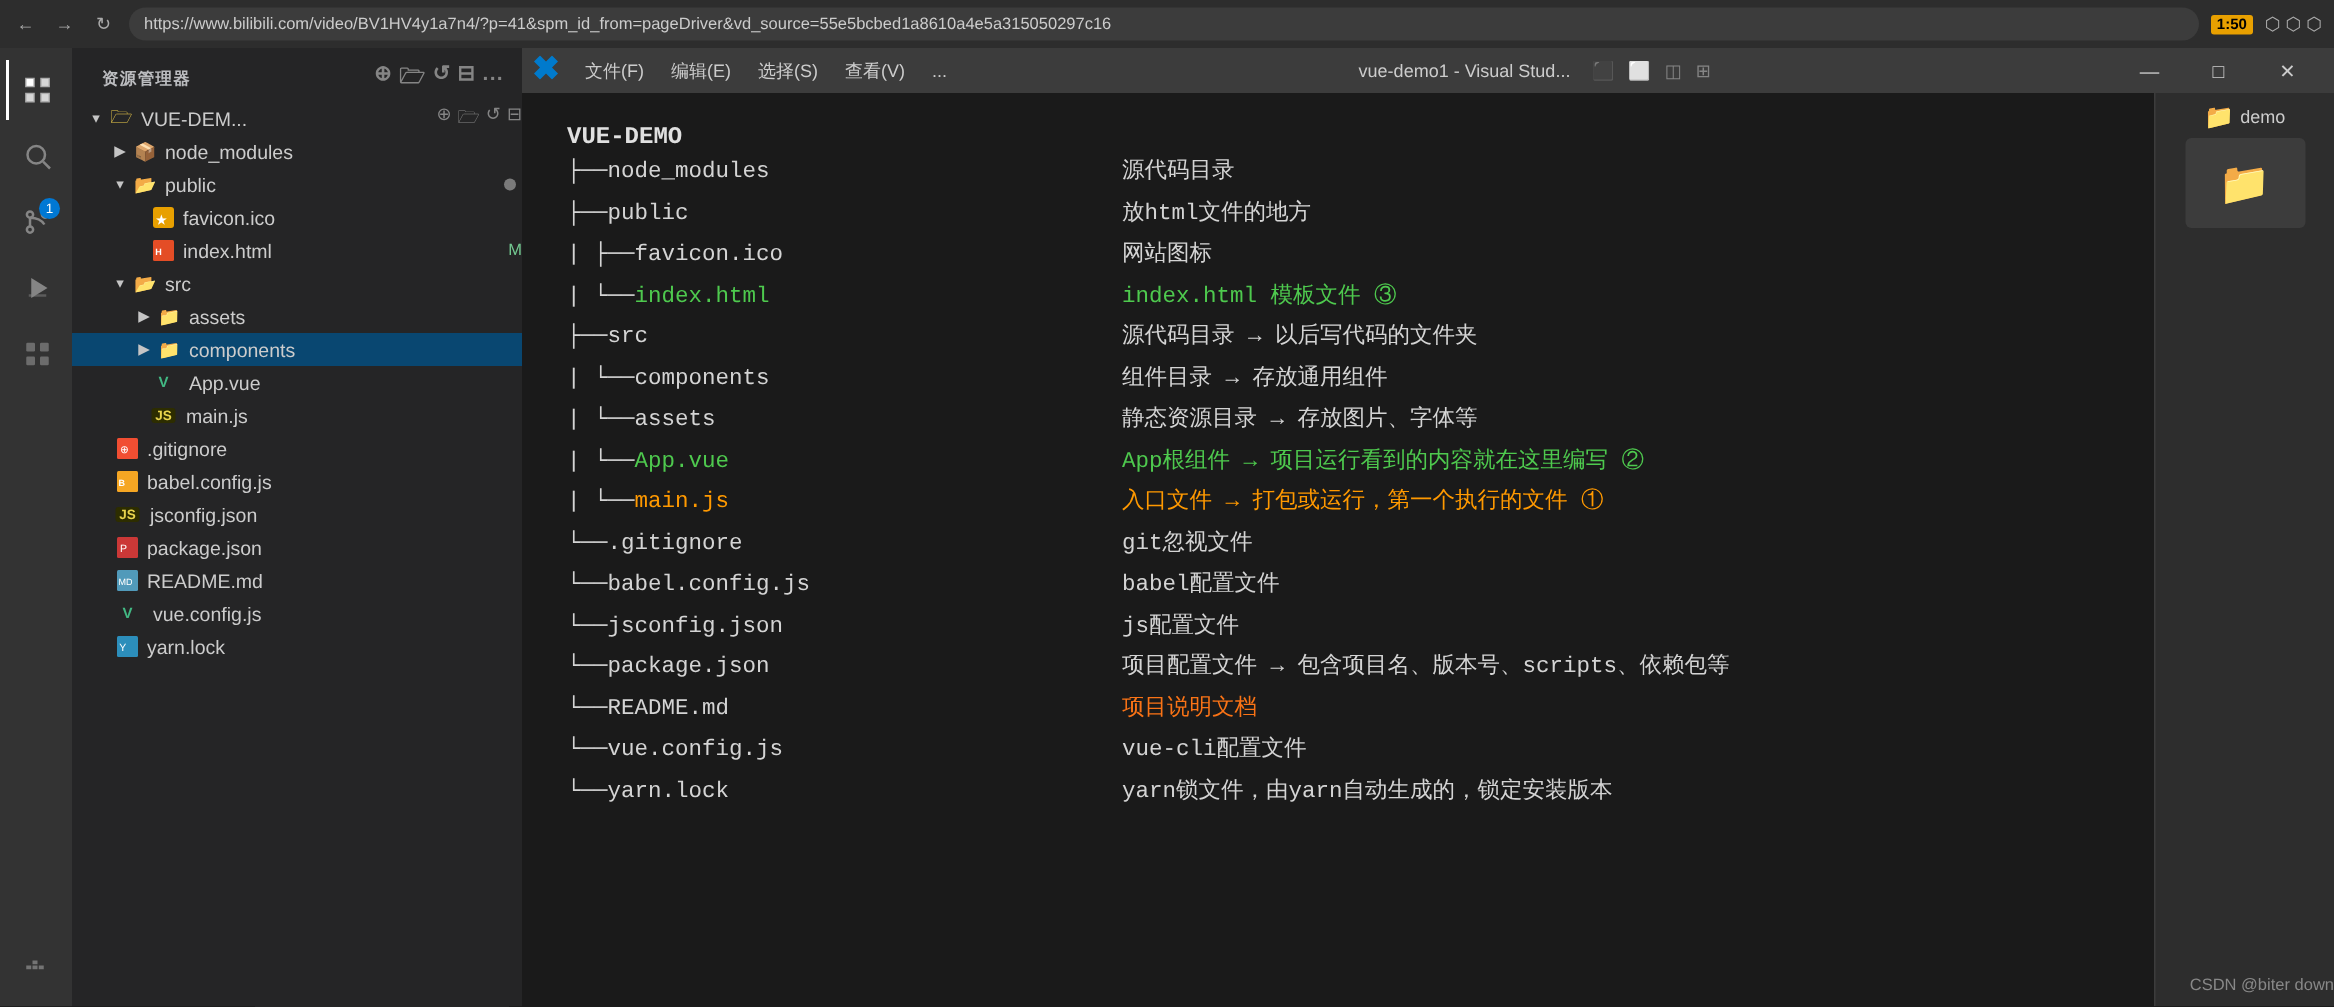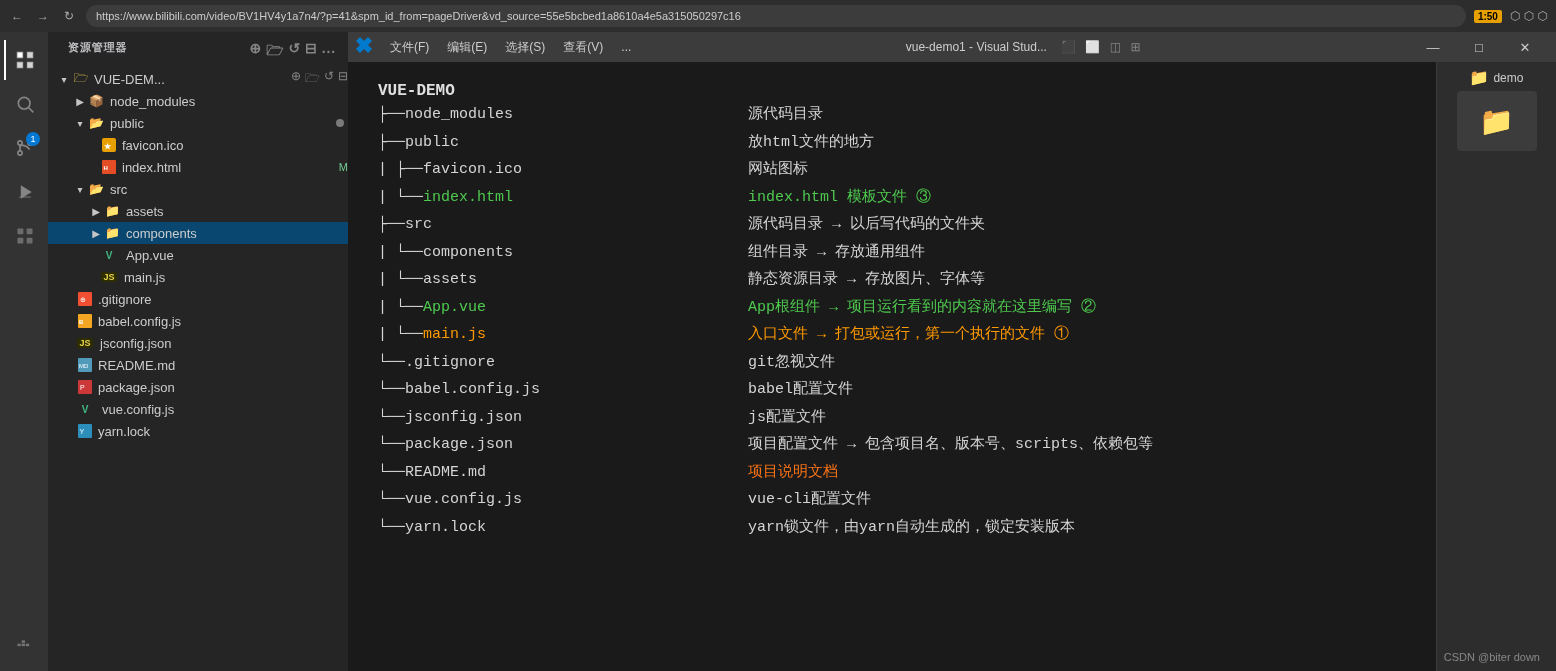--- a/index.html
+++ b/index.html
@@ -101,20 +101,21 @@
       flex-direction: column;
       overflow: hidden;
     }
     .sidebar-header {
       padding: 8px 12px 4px 20px;
       font-size: 11px;
       font-weight: 700;
       color: #bbbcbf;
       letter-spacing: 0.08em;
       display: flex;
+      align-items: center;
       justify-content: space-between;
     }
     .sidebar-header-actions {
       display: flex; gap: 4px;
     }
     .sidebar-header-actions span {
       color: #858585; font-size: 14px; cursor: pointer;
     }
     .file-tree {
       flex: 1;
@@ -247,21 +248,21 @@
     .diagram-left {
       min-width: 340px;
       color: #d4d4d4;
       white-space: nowrap;
     }
 
     
     .watermark {
       position: absolute;
       bottom: 8px;
-      right: 16px;
+      right: 0;
       color: #888;
       font-size: 11px;
     }
   </style>
 </head>
 <body>
 
 <div class="browser-bar">
   <span class="nav-btn">←</span>
   <span class="nav-btn">→</span>
@@ -438,35 +439,35 @@
       <div class="tree-item" style="padding-left:28px;">
         <span class="file-icon">
           <span style="color:#e8d44d;font-weight:bold;font-size:9px;background:#2d2d00;border-radius:2px;padding:0 2px;">JS</span>
         </span>
         <span class="label" style="margin-left:2px;">jsconfig.json</span>
       </div>
 
       <div class="tree-item" style="padding-left:28px;">
         <span class="file-icon">
           <svg width="14" height="14" viewBox="0 0 14 14">
+              <rect width="14" height="14" rx="1" fill="#cb3837"></rect>
+              <text x="2" y="10" font-size="7" fill="white">P</text>
+            </svg>
+        </span>
+        <span class="label">package.json</span>
+      </div>
+
+      <div class="tree-item" style="padding-left:28px;">
+        <span class="file-icon">
+          <svg width="14" height="14" viewBox="0 0 14 14">
               <rect width="14" height="14" rx="1" fill="#519aba"></rect>
               <text x="1" y="10" font-size="6" fill="white">MD</text>
             </svg>
         </span>
         <span class="label">README.md</span>
-      </div>
-
-      <div class="tree-item" style="padding-left:28px;">
-        <span class="file-icon">
-          <svg width="14" height="14" viewBox="0 0 14 14">
-              <rect width="14" height="14" rx="1" fill="#cb3837"></rect>
-              <text x="2" y="10" font-size="7" fill="white">P</text>
-            </svg>
-        </span>
-        <span class="label">package.json</span>
       </div>
 
       <div class="tree-item" style="padding-left:28px;">
         <span class="file-icon" style="color:#42b883;font-size:10px;font-weight:bold;">V</span>
         <span class="label" style="margin-left:4px;">vue.config.js</span>
       </div>
 
       <div class="tree-item" style="padding-left:28px;">
         <span class="file-icon">
           <svg width="14" height="14" viewBox="0 0 14 14">

